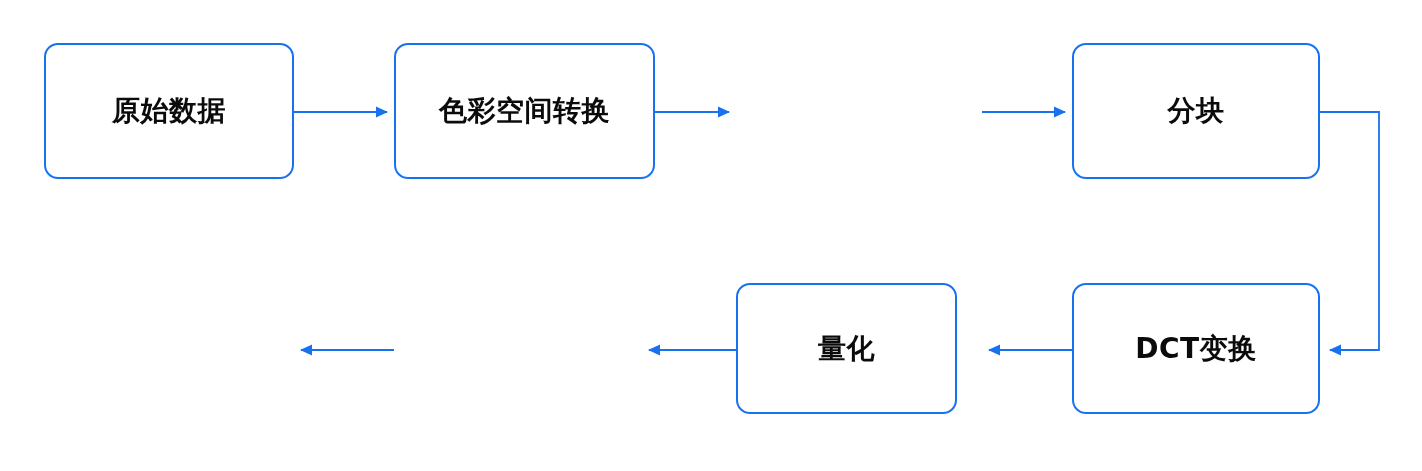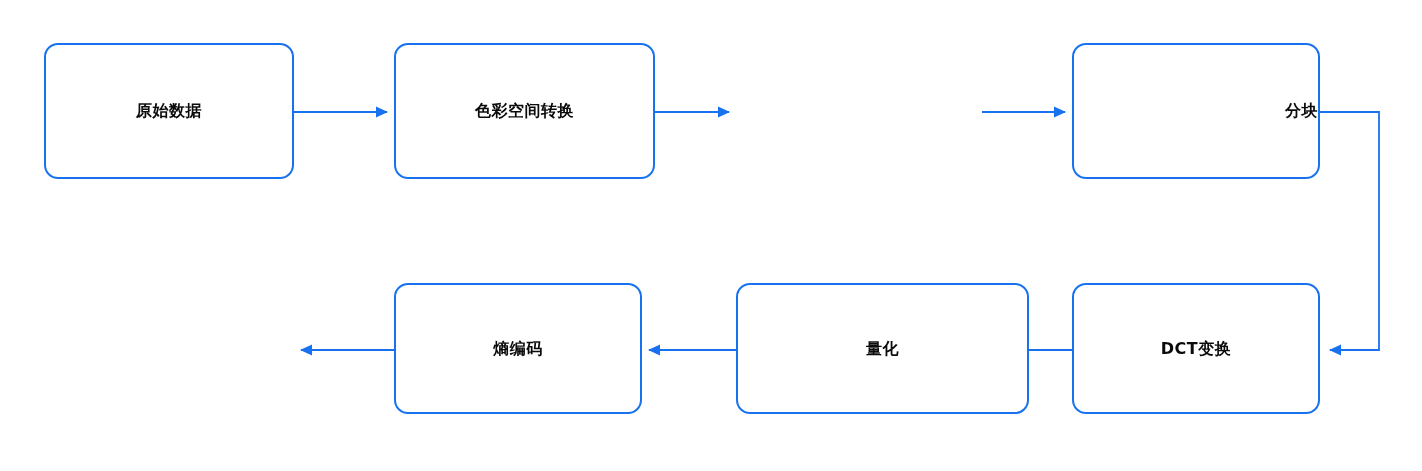--- a/index.html
+++ b/index.html
@@ -32,36 +32,36 @@
     border: 2.4px solid #1872f0;
     border-radius: 14px;
     display: flex;
     align-items: center;
     justify-content: center;
     z-index: 2;
   }
   .node-label {
     font-family: "DejaVu Sans", "Liberation Sans", sans-serif;
     font-weight: 700;
-    font-size: 16px;
+    font-size: 28px;
     line-height: 1;
     color: #0b0b0b;
     letter-spacing: 0.5px;
     white-space: nowrap;
     user-select: none;
   }
   
   #node-raw-data      { left: 44px;   top: 43px;  width: 250px; height: 136px; }
   #node-color-space   { left: 394px;  top: 43px;  width: 261px; height: 136px; }
   #node-sampling      { left: 736px;  top: 43px;  width: 246px; height: 136px; }
-  #node-blocking      { left: 1072px; top: 43px;  width: 248px; height: 136px; justify-content: flex-end; }
+  #node-blocking      { left: 1072px; top: 43px;  width: 248px; height: 136px; }
   
   #node-compressed    { left: 44px;   top: 283px; width: 250px; height: 131px; }
   #node-entropy       { left: 394px;  top: 283px; width: 248px; height: 131px; }
-  #node-quantization  { left: 736px;  top: 283px; width: 293px; height: 131px; }
+  #node-quantization  { left: 736px;  top: 283px; width: 221px; height: 131px; }
   #node-dct           { left: 1072px; top: 283px; width: 248px; height: 131px; align-items: center; }
 </style>
 </head>
 <body>
 
 <div id="canvas">
 
   <svg id="edge-layer" viewBox="0 0 1422 471" width="1422" height="471" xmlns="http://www.w3.org/2000/svg">
     <defs>
       <marker id="arrow-right" viewBox="0 0 10 10" refX="9" refY="5" markerWidth="7" markerHeight="7" orient="auto-start-reverse">
@@ -94,23 +94,20 @@
   <div class="node" id="node-color-space">
     <span class="node-label">色彩空间转换</span>
   </div>
 
 
   <div class="node" id="node-blocking">
     <span class="node-label">分块</span>
   </div>
 
 
-  <div class="node" id="node-entropy">
-    <span class="node-label">熵编码</span>
-  </div>
 
   <div class="node" id="node-quantization">
     <span class="node-label">量化</span>
   </div>
 
   <div class="node" id="node-dct">
     <span class="node-label">DCT变换</span>
   </div>
 
 </div>

